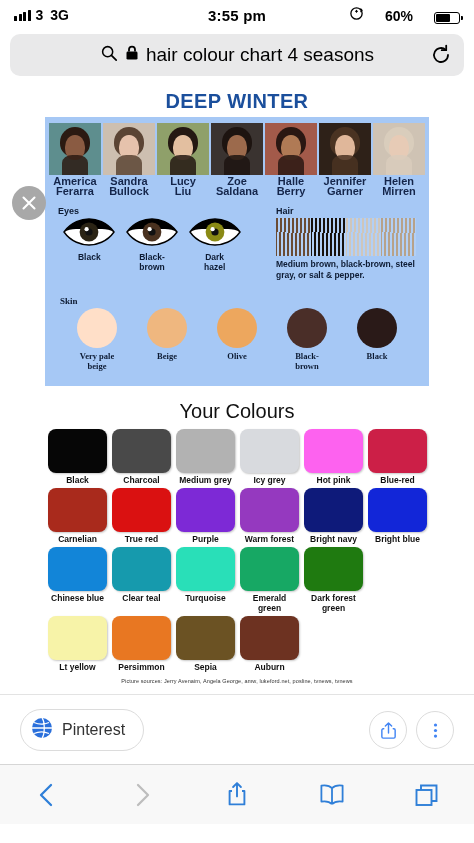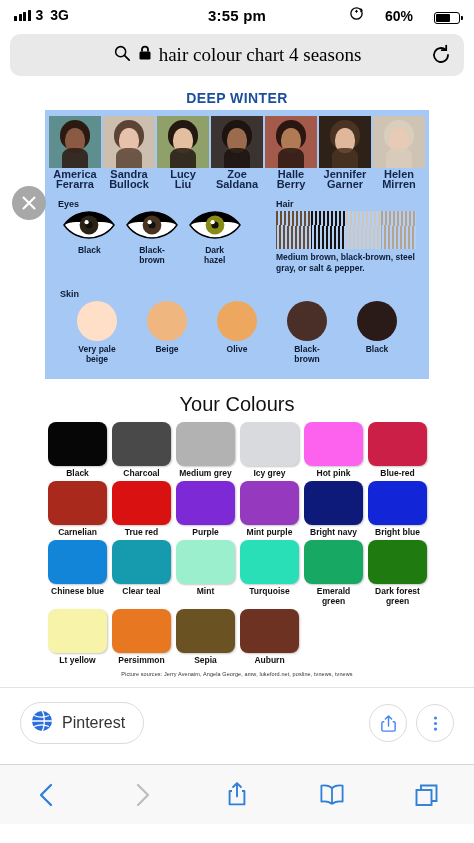--- a/index.html
+++ b/index.html
@@ -32,38 +32,38 @@
           border-radius: 3px; }
   .batt::after { content: ""; position: absolute; right: -4px; top: 3.2px;
           width: 2px; height: 4px; background: #000; border-radius: 0 1px 1px 0; }
   .batt span { position: absolute; left: 1.4px; top: 1.4px; bottom: 1.4px;
           background: #000; border-radius: 1px; }
 
   
   .urlbar-wrap { padding: 4px 10px 8px; }
   .urlbar {
     height: 42px; background: #e9e9ea; border-radius: 10px;
-    display: flex; align-items: center; position: relative; padding: 0 8px; font-family: Liberation Serif, serif;
+    display: flex; align-items: center; position: relative; padding: 0 8px;
   }
   .url-center { flex: 1; display: flex; align-items: center; justify-content: center; gap: 7px; }
   .url-text { font-size: 19px; color: #000; }
   .reload { position: absolute; right: 12px; top: 50%; transform: translateY(-50%);
             width: 22px; height: 22px; }
 
   
   .content { position: relative; height: 740px; overflow: hidden; background: #fff; }
 
   .closebtn {
     position: absolute; left: 12px; top: 102px; width: 34px; height: 34px;
     border-radius: 50%; background: #a8a8a8; display: flex;
     align-items: center; justify-content: center; z-index: 5;
   }
 
   .info-title {
-    text-align: center; color: #1b4f9c; font-size: 14px; font-weight: bold;
+    text-align: center; color: #1b4f9c; font-size: 20px; font-weight: bold;
     letter-spacing: .4px; padding: 6px 0 4px;
   }
 
   .panel { margin: 0 45px; background: #a6c8f5; padding: 6px 7px 7px; }
 
   
   .celebs { display: flex; gap: 2px; justify-content: center; }
   .celeb { width: 52px; }
   .celeb .ph { width: 52px; height: 52px; background: #7d6a5d; overflow: hidden; position: relative; }
   .celeb .cap {
@@ -78,21 +78,21 @@
   .hair-box { flex: 1; }
 
   .eyes { display: flex; justify-content: space-around; align-items: flex-start; }
   .eye-item { text-align: center; width: 62px; }
   .eye-cap { font-size: 8.5px; line-height: 10px; color: #0d1b33; margin-top: 2px; font-weight: 600;}
 
   .hairstrip { display: flex; height: 38px; width: 100%; }
   .hairstrip div { flex: 1; }
   .hair-cap { font-size: 8.5px; line-height: 10.5px; color: #0d1b33; margin-top: 3px; font-weight: 600; }
 
-  .skin-box { margin-top: 6px; padding: 4px 8px 8px; }
+  .skin-box { margin-top: 6px; padding: 4px 8px 8px; font-family: Liberation Serif, serif; }
   .skins { display: flex; justify-content: center; margin-top: 1px; }
   .skin-item { text-align: center; width: 70px; }
   .dot { width: 40px; height: 40px; border-radius: 50%; margin: 0 auto; }
   .skin-cap { font-size: 8.5px; line-height: 10px; color: #0d1b33; margin-top: 3px; font-weight: 600; }
 
   
   .yc-title { text-align: center; font-size: 20px; color: #111; margin: 14px 0 6px; }
   .swatch-grid { margin: 0 48px; }
   .srow { display: flex; gap: 5px; margin-bottom: 3px; }
   .scell { width: 59px; }
@@ -355,43 +355,39 @@
           <div class="scell">
             <div class="sw" style="background:#da1111"></div>
             <div class="sw-cap">True red</div>
           </div>
           <div class="scell">
             <div class="sw" style="background:#7d29d6"></div>
             <div class="sw-cap">Purple</div>
           </div>
           <div class="scell">
             <div class="sw" style="background:#9539bf"></div>
-            <div class="sw-cap">Mint purple</div>
+            <div class="sw-cap">Warm forest</div>
           </div>
           <div class="scell">
             <div class="sw" style="background:#0e1a7a"></div>
             <div class="sw-cap">Bright navy</div>
           </div>
           <div class="scell">
             <div class="sw" style="background:#1226d8"></div>
             <div class="sw-cap">Bright blue</div>
           </div>
         </div>
         <div class="srow">
           <div class="scell">
             <div class="sw" style="background:#1285d8"></div>
             <div class="sw-cap">Chinese blue</div>
           </div>
           <div class="scell">
             <div class="sw" style="background:#169aad"></div>
             <div class="sw-cap">Clear teal</div>
-          </div>
-          <div class="scell">
-            <div class="sw" style="background:#9cefcd"></div>
-            <div class="sw-cap">Mint</div>
           </div>
           <div class="scell">
             <div class="sw" style="background:#29dfb8"></div>
             <div class="sw-cap">Turquoise</div>
           </div>
           <div class="scell">
             <div class="sw" style="background:#17a864"></div>
             <div class="sw-cap">Emerald green</div>
           </div>
           <div class="scell">

